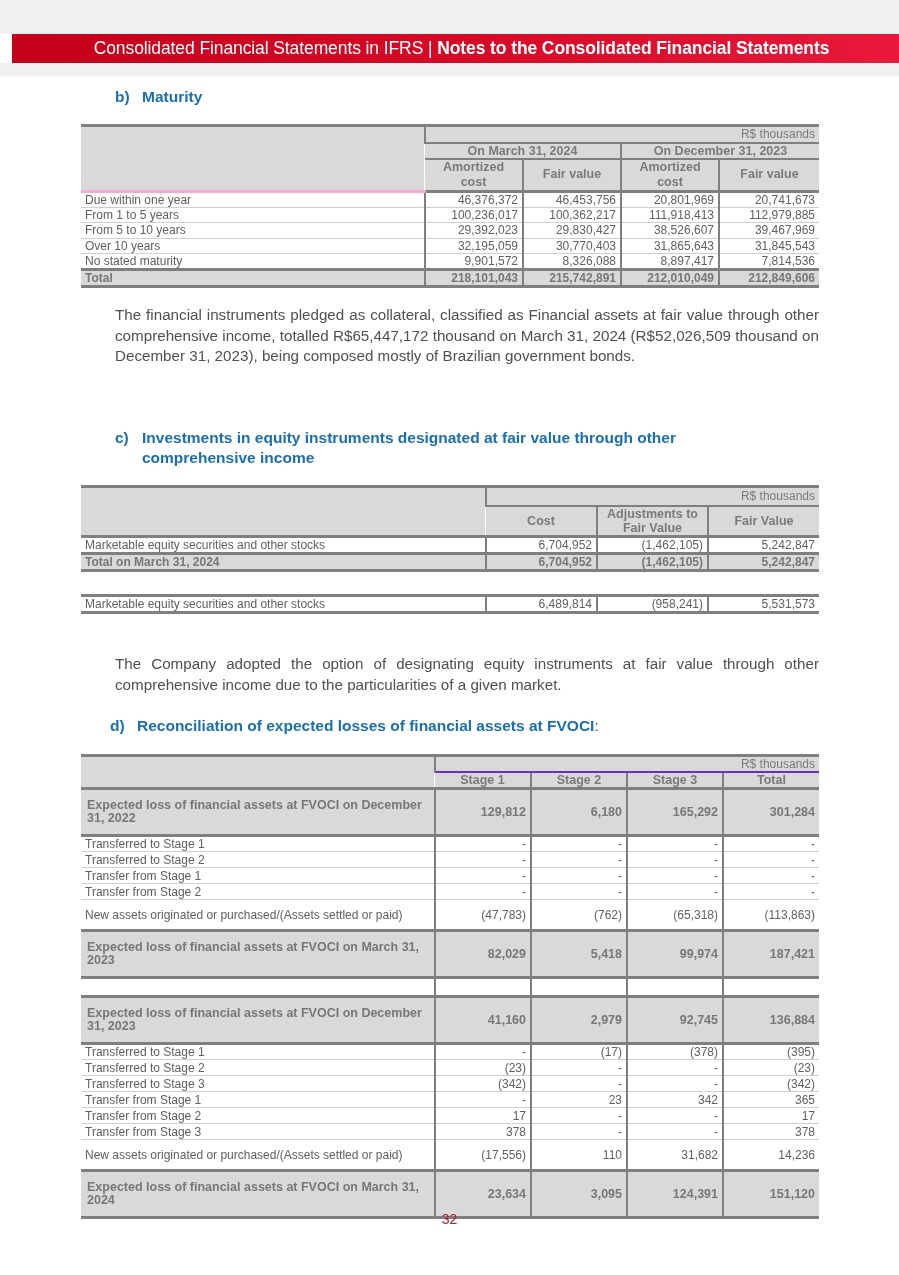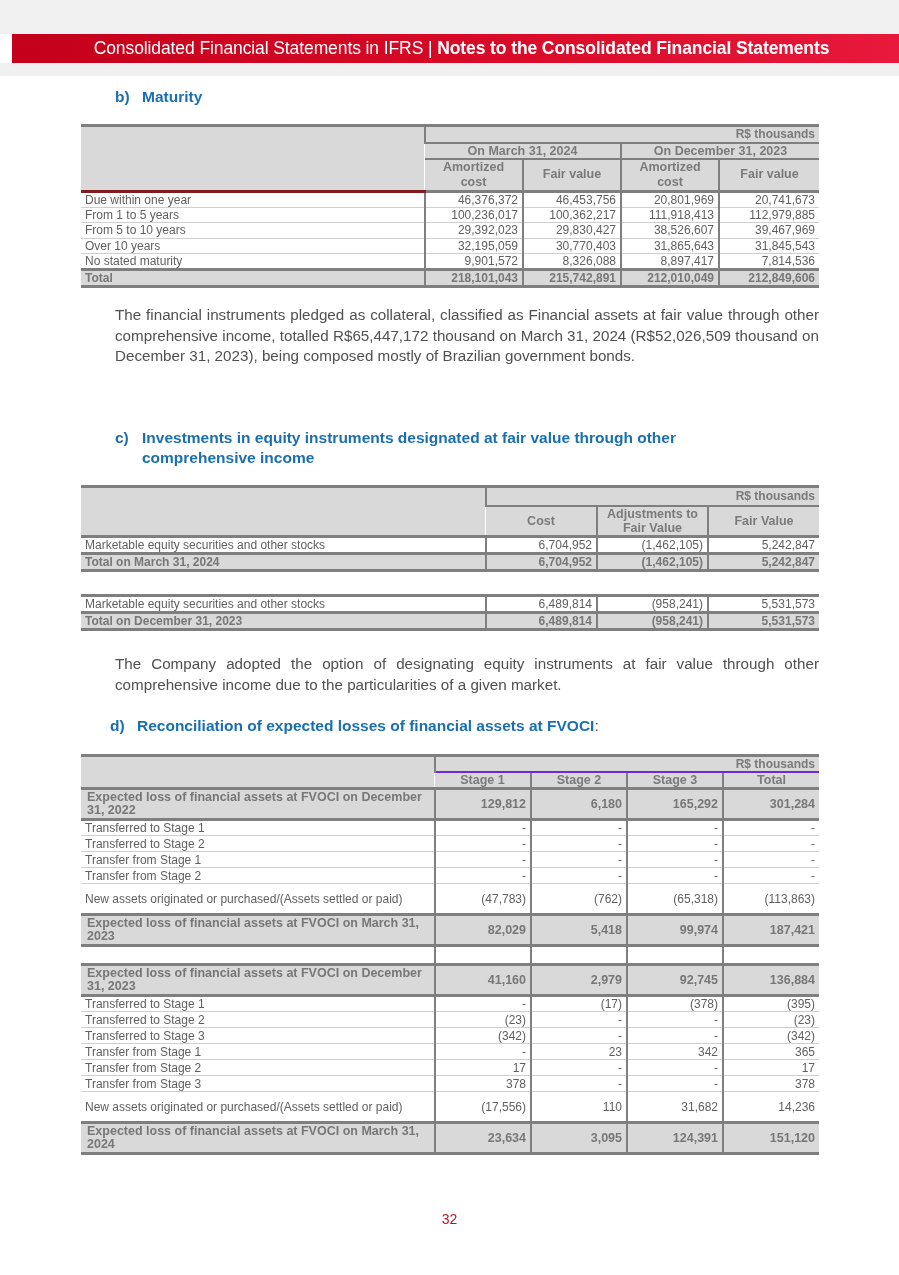--- a/index.html
+++ b/index.html
@@ -22,21 +22,21 @@
   .heading .cont { padding-left: 27px; display: block; }
 
   .para {
     position: absolute; left: 115px; width: 704px; font-size: 15.2px; line-height: 20.5px;
     color: #505050; text-align: justify;
   }
 
   table { position: absolute; border-collapse: collapse; font-size: 12px; color: #606060; table-layout: fixed; }
   td, th { padding: 0 4px; white-space: nowrap; overflow: hidden; }
   .hdr { background: #d9d9d9; font-weight: bold; text-align: center; color: #7a7a7a; margin-top: 16px; }
-  .unit { background: #d9d9d9; text-align: right; font-weight: bold; color: #7a7a7a; }
+  .unit { background: #d9d9d9; text-align: right; font-weight: normal; color: #7a7a7a; }
   .blank { background: #d9d9d9; }
   .num { text-align: right; }
   .lbl { text-align: left; }
   .tot td { background: #d9d9d9; font-weight: bold; color: #777777; }
   .sub td { background: #d9d9d9; font-weight: bold; color: #777777; }
   .wrap { white-space: normal; line-height: 13px; }
 
   
   #t-maturity { left: 81px; top: 124px; width: 738px; border-top: 3px solid #7f7f7f; border-bottom: 3px solid #7f7f7f; }
   #t-maturity td, #t-maturity th { border-left: 2px solid #7f7f7f; }
@@ -58,21 +58,21 @@
   .eq .body td { height: 17px; border-top: 3px solid #7f7f7f; }
   .eq .tot td { height: 17px; border-top: 3px solid #7f7f7f; }
   #t-equity2 { top: 594px; }
 
   
   #t-recon { left: 81px; top: 754px; width: 738px; border-top: 3px solid #7f7f7f; border-bottom: 3px solid #7f7f7f; }
   #t-recon td, #t-recon th { border-left: 2px solid #7f7f7f; }
   #t-recon tr td:first-child, #t-recon tr th:first-child { border-left: none; }
   #t-recon .r-unit th { height: 16px; }
   #t-recon .r-cols th { height: 16px; border-top: 2px solid #6d28d9; font-size: 12.5px; }
-  #t-recon .sub td { border-top: 3px solid #7f7f7f; height: 31px; font-size: 12.5px; padding-left: 6px; }
+  #t-recon .sub td { border-top: 3px solid #7f7f7f; height: 47px; font-size: 12.5px; padding-left: 6px; }
   #t-recon .body td { height: 16px; border-top: 1px solid #cfcfcf; line-height: 14px; }
   #t-recon .body.tall td { height: 31px; }
   #t-recon .sub + .body td { border-top: 3px solid #7f7f7f; }
   #t-recon .spacer td { height: 19px; background: #ffffff; border-top: 3px solid #7f7f7f; }
   #t-recon .spacer + .sub td { border-top: 3px solid #7f7f7f; }
 
   .page-num { position: absolute; left: 0; width: 899px; top: 1211px; text-align: center; color: #b0182a; font-size: 14px; }
 </style>
 </head>
 <body>
@@ -106,21 +106,21 @@
   </tr>
   <tr class="r-cols">
     <th class="hdr">Amortized cost</th>
     <th class="hdr">Fair value</th>
     <th class="hdr">Amortized cost</th>
     <th class="hdr">Fair value</th>
   </tr>
   </tbody>
     <tbody>
   <tr class="body first">
-    <td class="lbl" style="border-top:3px solid #7f1d1d">Due within one year</td>
+    <td class="lbl" style="border-top:3px solid #f9a8d4">Due within one year</td>
     <td class="num" style="border-top:3px solid #7f7f7f">46,376,372</td>
     <td class="num" style="border-top:3px solid #7f7f7f">46,453,756</td>
     <td class="num" style="border-top:3px solid #7f7f7f">20,801,969</td>
     <td class="num" style="border-top:3px solid #7f7f7f">20,741,673</td>
   </tr>
   <tr class="body">
     <td class="lbl">From 1 to 5 years</td>
     <td class="num">100,236,017</td>
     <td class="num">100,362,217</td>
     <td class="num">111,918,413</td>
@@ -202,26 +202,20 @@
       <col style="width:111px">
       <col style="width:111px">
       <col style="width:111px">
     </colgroup>
   <tbody>
       <tr class="body">
     <td class="lbl" style="border-top:none">Marketable equity securities and other stocks</td>
     <td class="num" style="border-top:none">6,489,814</td>
     <td class="num" style="border-top:none">(958,241)</td>
     <td class="num" style="border-top:none">5,531,573</td>
-  </tr>
-  <tr class="tot">
-    <td class="lbl">Total on December 31, 2023</td>
-    <td class="num">6,489,814</td>
-    <td class="num">(958,241)</td>
-    <td class="num">5,531,573</td>
   </tr>
 </tbody>
   </table>
 
 <p class="para" style="top:654px;">The Company adopted the option of designating equity instruments at fair value through other comprehensive income due to the particularities of a given market.</p>
 
 <div class="heading" style="left:110px; top:716px;">
   <span class="letter">d)</span><span>Reconciliation of expected losses of financial assets at FVOCI</span><span style="color:#505050;font-weight:normal">:</span>
 </div>
 

